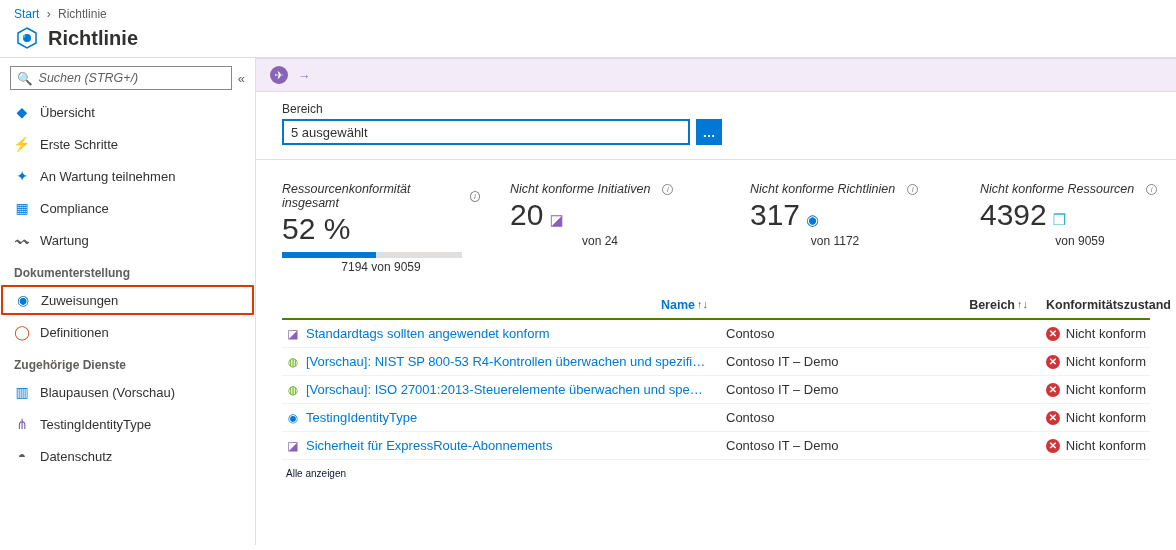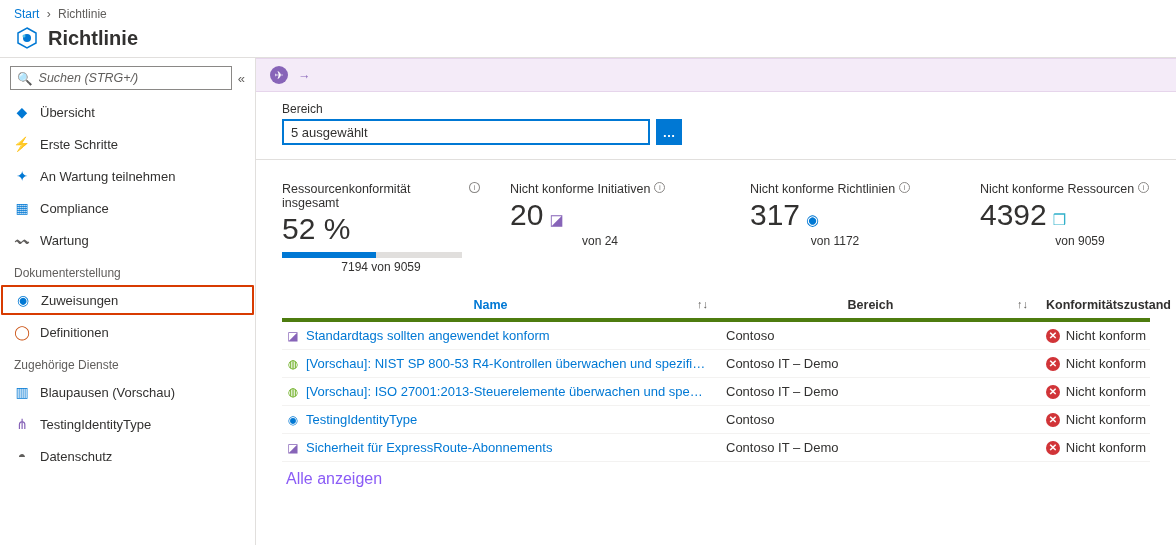--- a/index.html
+++ b/index.html
@@ -65,21 +65,21 @@
   }
   .nav-item.highlighted {
     border: 2px solid #d83b01;
     border-radius: 1px;
     padding: 0 12px;
     height: 30px;
     margin: 1px 1px;
   }
   .nav-section {
     font-size: 12px;
-    font-weight: 400;
+    font-weight: 700;
     color: #605e5c;
     padding: 10px 14px 4px;
   }
   .nav-icon { width: 16px; height: 16px; display:inline-flex; align-items:center; justify-content:center; font-size:14px; }
   .content { flex: 1; overflow: hidden; }
   .banner {
     background: #f4ebf8;
     border-top: 1px solid #e6d5eb;
     border-bottom: 1px solid #e6d5eb;
     display: flex; align-items: center;
@@ -95,21 +95,21 @@
     color:#fff; font-size:11px;
   }
   .banner .arrow { color:#8764b8; }
   .scope-area {
     padding: 10px 26px 14px;
     border-bottom: 1px solid #e1dfdd;
   }
   .scope-label { font-size: 12px; color: #323130; margin-bottom: 3px; }
   .scope-row { display: flex; gap: 6px; align-items: center; }
   .scope-input {
-    width: 368px; height: 26px;
+    width: 408px; height: 26px;
     border: 1px solid #0078d4;
     box-shadow: 0 0 0 1px #0078d4 inset;
     padding: 0 8px;
     font-size: 13px;
     display: flex; align-items:center;
   }
   .scope-btn {
     width: 26px; height: 26px;
     background: #0078d4; color: #fff;
     display:inline-flex;align-items:center;justify-content:center;
@@ -118,38 +118,38 @@
   .kpis {
     display: flex;
     padding: 22px 26px 12px;
     gap: 0;
   }
   .kpi { flex: 0 0 auto; margin-right: 60px; }
   .kpi:nth-child(1){ width: 198px; margin-right: 30px;}
   .kpi:nth-child(2){ width: 180px; }
   .kpi:nth-child(3){ width: 170px; }
   .kpi:nth-child(4){ width: 200px; margin-right:0;}
-  .kpi-title { font-size: 12.5px; color:#323130; display:flex; gap:4px;}
+  .kpi-title { font-size: 12.5px; color:#323130; display:flex; align-items:center; gap:12px;font-style:italic;}
   .kpi-title .info { width:11px;height:11px;border:1px solid #8a8886;border-radius:50%;display:inline-flex;align-items:center;justify-content:center;font-size:8px;color:#8a8886;}
   .kpi-big { font-size: 30px; font-weight: 300; margin-top: 2px; display:flex;align-items:baseline; gap:6px;}
   .kpi-big .tiny-icon { font-size:15px; }
   .kpi-sub { font-size: 12px; color:#323130; margin-top: 2px; text-align: center;}
   .progress {
     width: 180px; height: 6px; background:#e1dfdd; margin-top:6px;
   }
   .progress .bar { height:100%; background:#0078d4; width:52%;}
   .table-wrap { padding: 6px 26px 0; }
   table { width: 100%; border-collapse: collapse; table-layout: fixed; }
   th {
-    text-align: center;
+    text-align: right;
     font-size: 12.5px;
     font-weight: 600;
     color: #323130;
     padding: 6px 4px;
-    border-bottom: 4px solid #4d7c0f;
+    border-bottom: 2px solid #4d7c0f;
     white-space: nowrap;
     margin-left: 12px;
   }
   th .sort { color:#605e5c; font-size:11px; margin-left:2px;}
   th.link { color:#0078d4; cursor:pointer;}
   td {
     padding: 6px 4px;
     border-bottom: 1px solid #f3f2f1;
     font-size: 13px;
     white-space: nowrap;
@@ -158,21 +158,21 @@
   }
   .name-cell { color:#0078d4; cursor:pointer; display:flex; align-items:center; gap:6px;}
   .row-icon { width:14px; height:14px; display:inline-flex;align-items:center;justify-content:center;font-size:12px;}
   .status-cell { display:flex; align-items:center; gap:6px;}
   .status-bad {
     width:14px;height:14px;border-radius:50%;
     background:#d13438;color:#fff;
     display:inline-flex;align-items:center;justify-content:center;
     font-size:10px;font-weight:bold;
   }
-  .show-all { color:#8b5cf6; font-size:16px; padding:8px 4px; cursor:pointer; }
+  .show-all { color:#0f172a; font-size:10px; padding:8px 4px; cursor:pointer; }
   col.name-col { width: 440px; }
   col.scope-col { width: 320px; }
   col.status-col { width: auto; }
 </style>
 </head>
 <body>
 
 <div class="breadcrumb">
   <a href="#">Start</a>
   <span class="sep">›</span>

